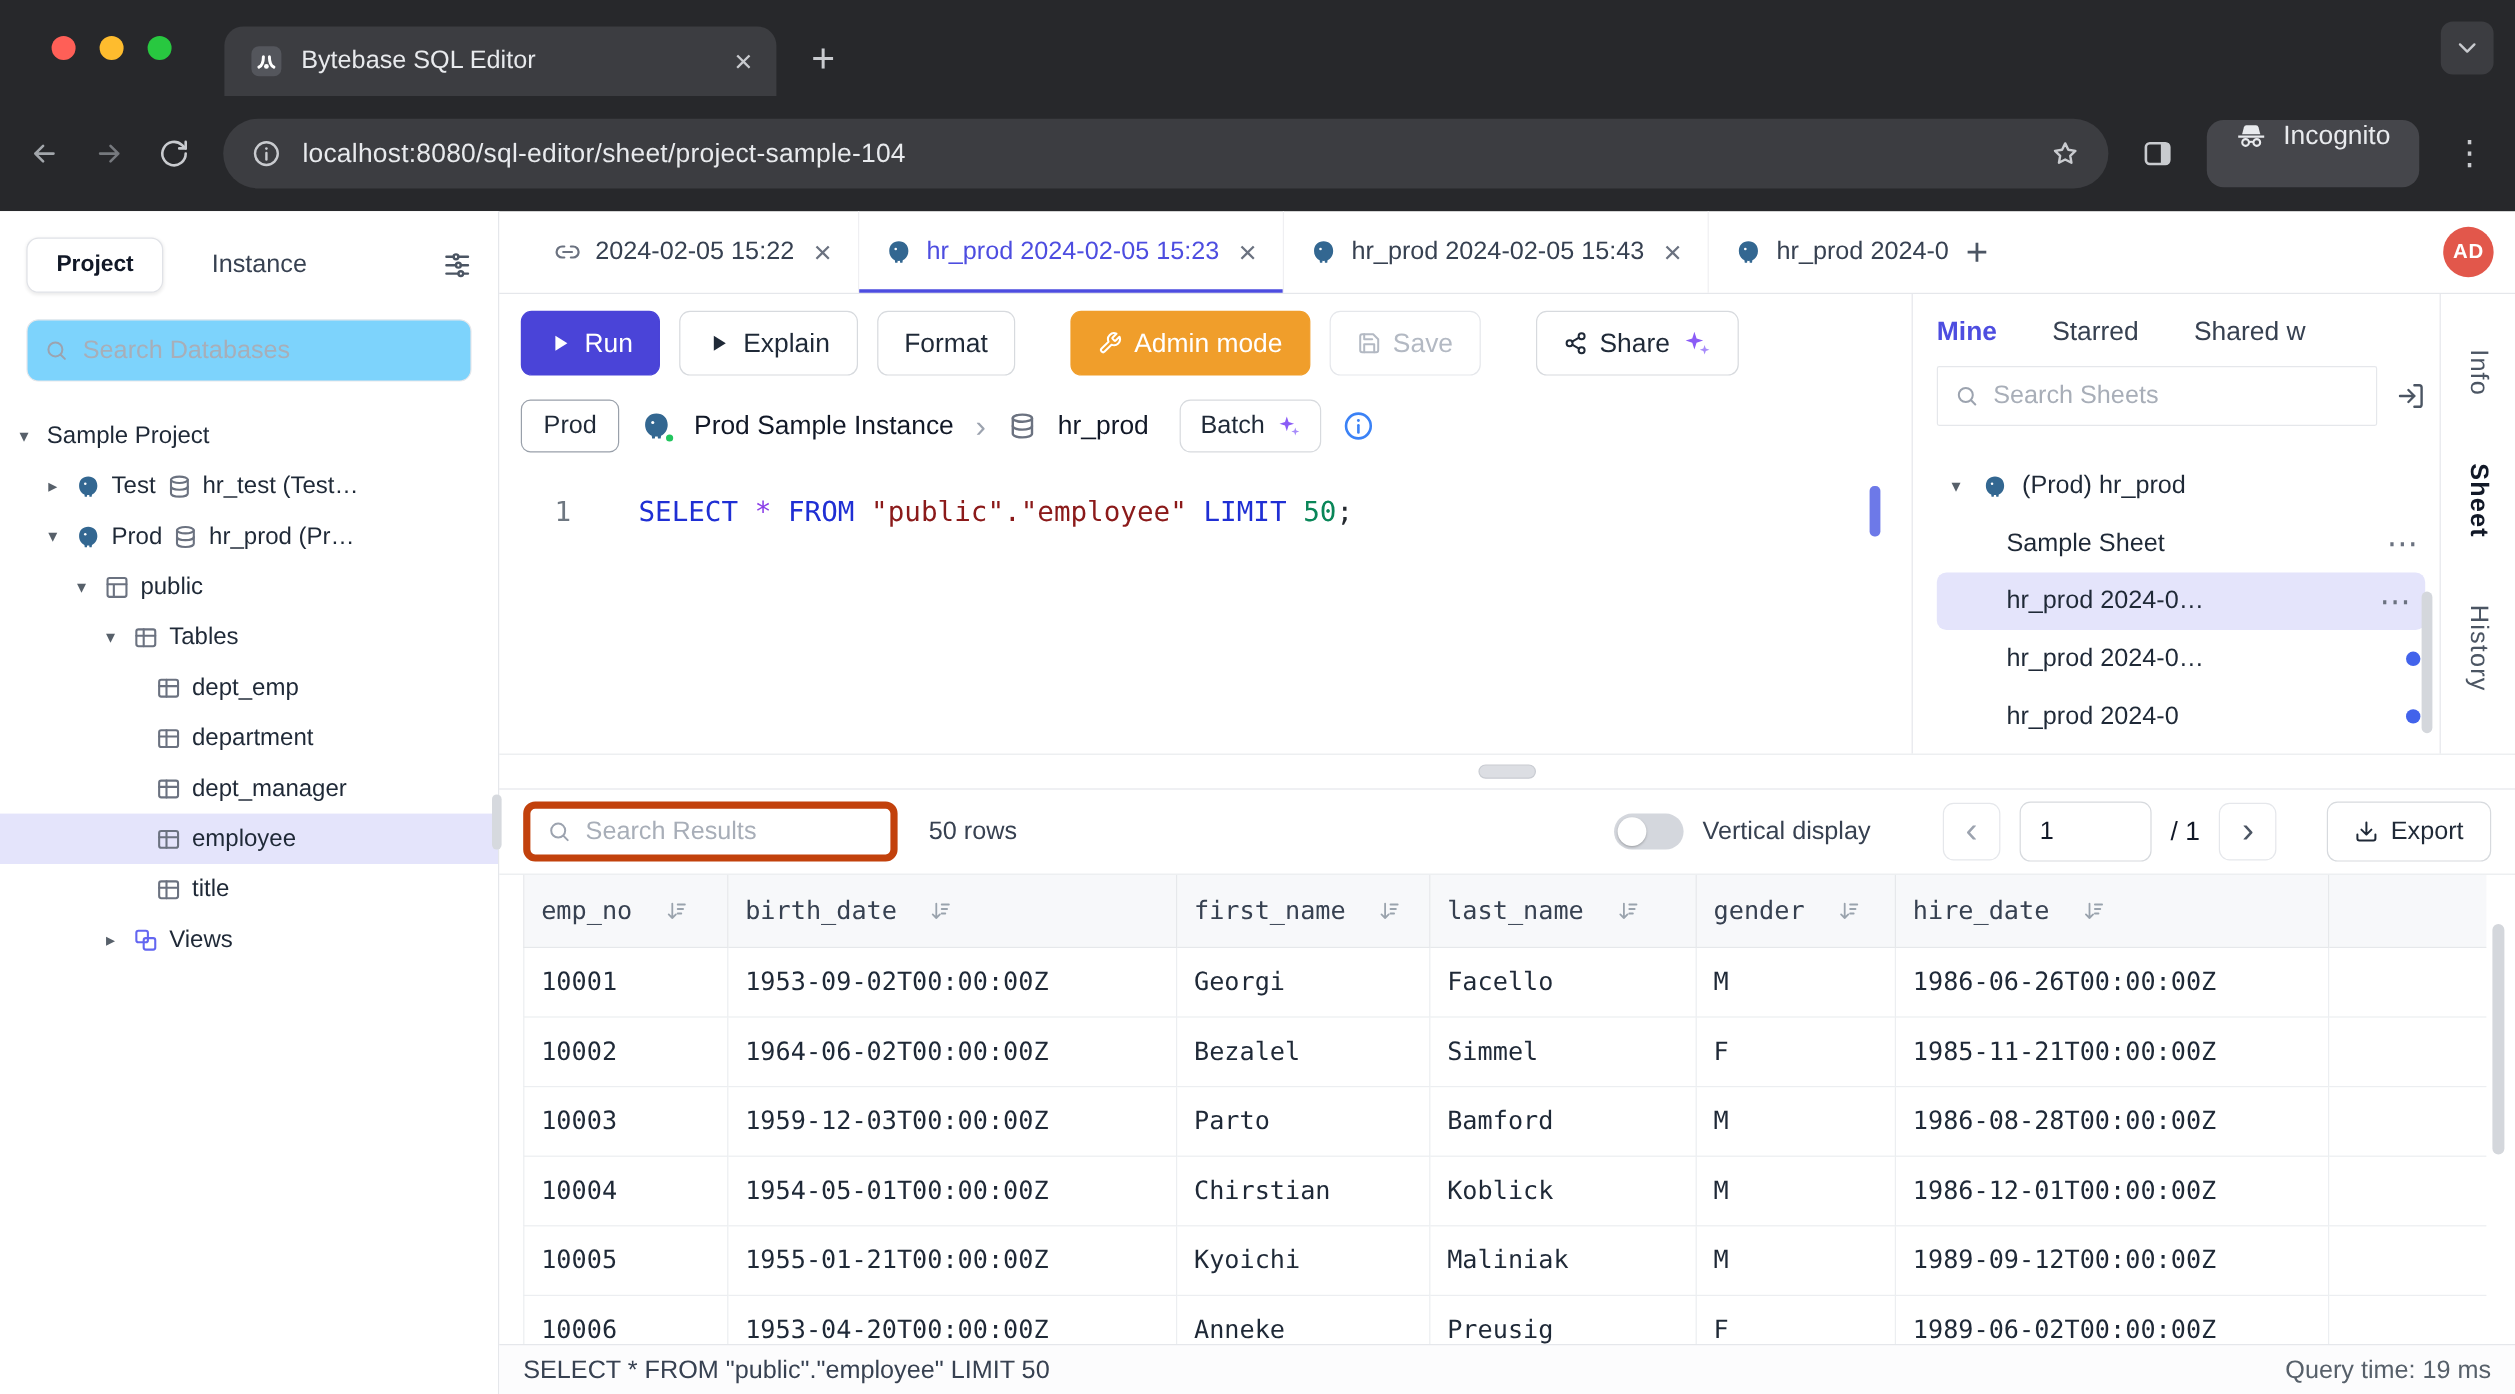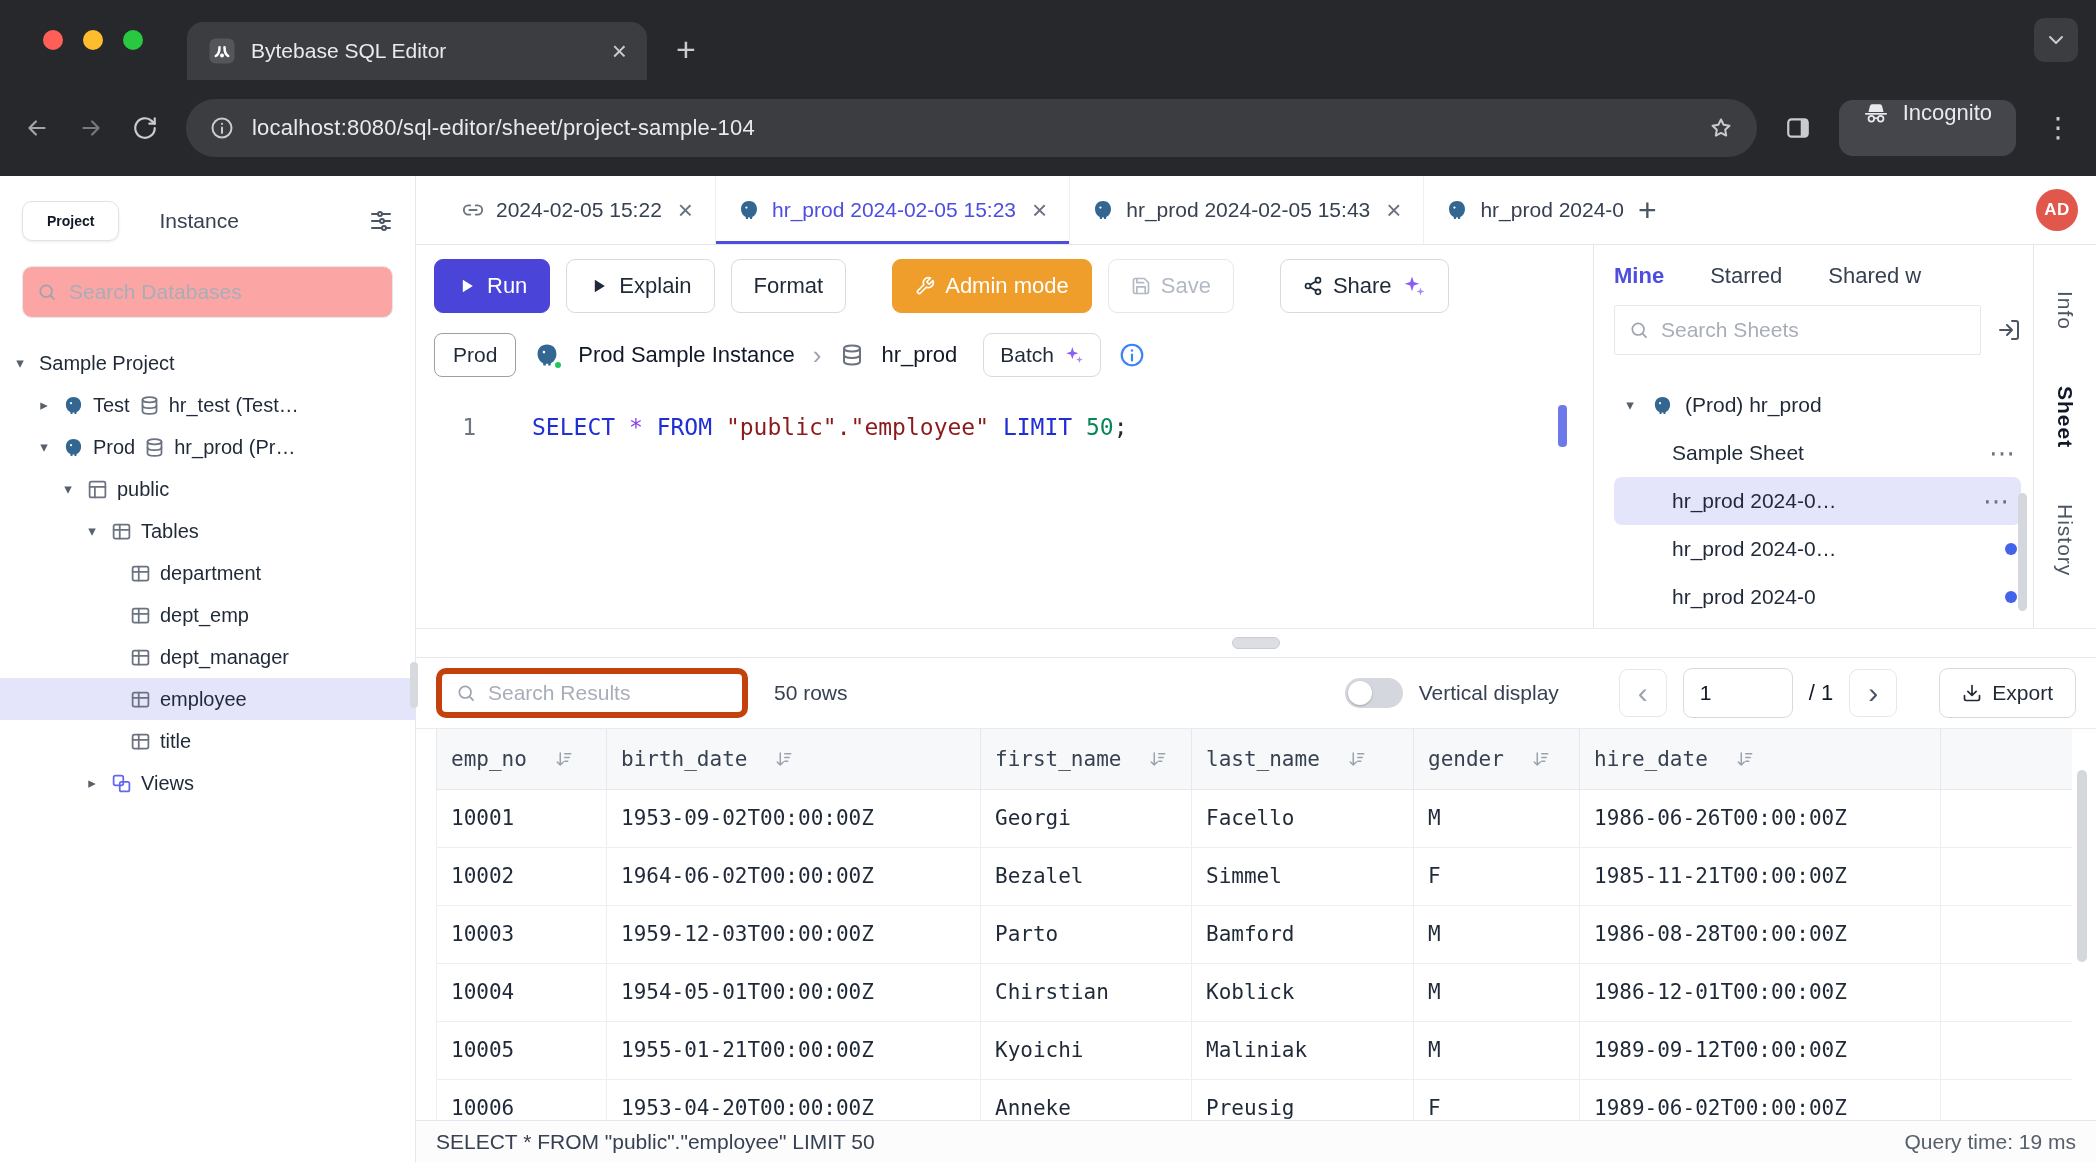--- a/index.html
+++ b/index.html
@@ -42,26 +42,26 @@
   .kebab { color:#c9cbcf; font-size:28px; line-height:28px; }
 
   
   .app { display:flex; height:986px; position:relative; }
   .side-grip { position:absolute; left:410px; top:486px; width:8px; height:46px; border-radius:4px;
     background:#d6d9de; z-index:5; }
 
   
   .sidebar { width:416px; flex:none; border-right:1px solid #e5e7eb; padding-top:14px; background:#fff; }
   .side-head { display:flex; align-items:center; padding:0 22px; height:62px; }
-  .proj-pill { border:1px solid #e0e2e7; border-radius:10px; padding:11px 24px; font-size:14px; font-weight:700;
+  .proj-pill { border:1px solid #e0e2e7; border-radius:10px; padding:11px 24px; font-size:19px; font-weight:700;
     color:#111827; box-shadow:0 1px 3px rgba(0,0,0,.08); background:#fff; }
   .inst-tab { margin-left:40px; font-size:21px; color:#374151; }
   .side-filter { margin-left:auto; color:#4b5563; }
   .side-search { margin:14px 22px 24px; height:52px; border:1px solid #e5e7eb; border-radius:10px;
-    display:flex; align-items:center; gap:12px; padding:0 14px; color:#9ca3af; background:#fca5a5; }
+    display:flex; align-items:center; gap:12px; padding:0 14px; color:#9ca3af; background:#7dd3fc; }
   .side-search input { border:none; outline:none; background:transparent; flex:1; font-size:21px; color:#374151; }
   .side-search input::placeholder { color:#a8aeb8; }
   .trow { height:42px; display:flex; align-items:center; gap:9px; font-size:20px; color:#1f2937;
     white-space:nowrap; overflow:hidden; }
   .trow.sel { background:#e4e4fb; }
   .caret { width:20px; flex:none; text-align:center; color:#57606a; font-size:15px; }
   .ti { color:#6b7280; }
   .ti svg { width:21px; height:21px; }
   .ti.views { color:#6366f1; }
 
@@ -353,30 +353,30 @@
           </span>
           <span class="tl">Tables</span>
         </div>
         <div class="trow" style="padding-left:130px">
           <span class="ic ti ">
             <svg viewBox="0 0 24 24" fill="none" stroke="currentColor" stroke-width="2" stroke-linecap="round" stroke-linejoin="round">
               <rect x="3" y="4" width="18" height="16" rx="2"></rect>
               <path d="M3 10h18M10 4v16"></path>
             </svg>
           </span>
-          <span class="tl">department</span>
+          <span class="tl">dept_emp</span>
         </div>
         <div class="trow" style="padding-left:130px">
           <span class="ic ti ">
             <svg viewBox="0 0 24 24" fill="none" stroke="currentColor" stroke-width="2" stroke-linecap="round" stroke-linejoin="round">
               <rect x="3" y="4" width="18" height="16" rx="2"></rect>
               <path d="M3 10h18M10 4v16"></path>
             </svg>
           </span>
-          <span class="tl">dept_emp</span>
+          <span class="tl">department</span>
         </div>
         <div class="trow" style="padding-left:130px">
           <span class="ic ti ">
             <svg viewBox="0 0 24 24" fill="none" stroke="currentColor" stroke-width="2" stroke-linecap="round" stroke-linejoin="round">
               <rect x="3" y="4" width="18" height="16" rx="2"></rect>
               <path d="M3 10h18M10 4v16"></path>
             </svg>
           </span>
           <span class="tl">dept_manager</span>
         </div>

